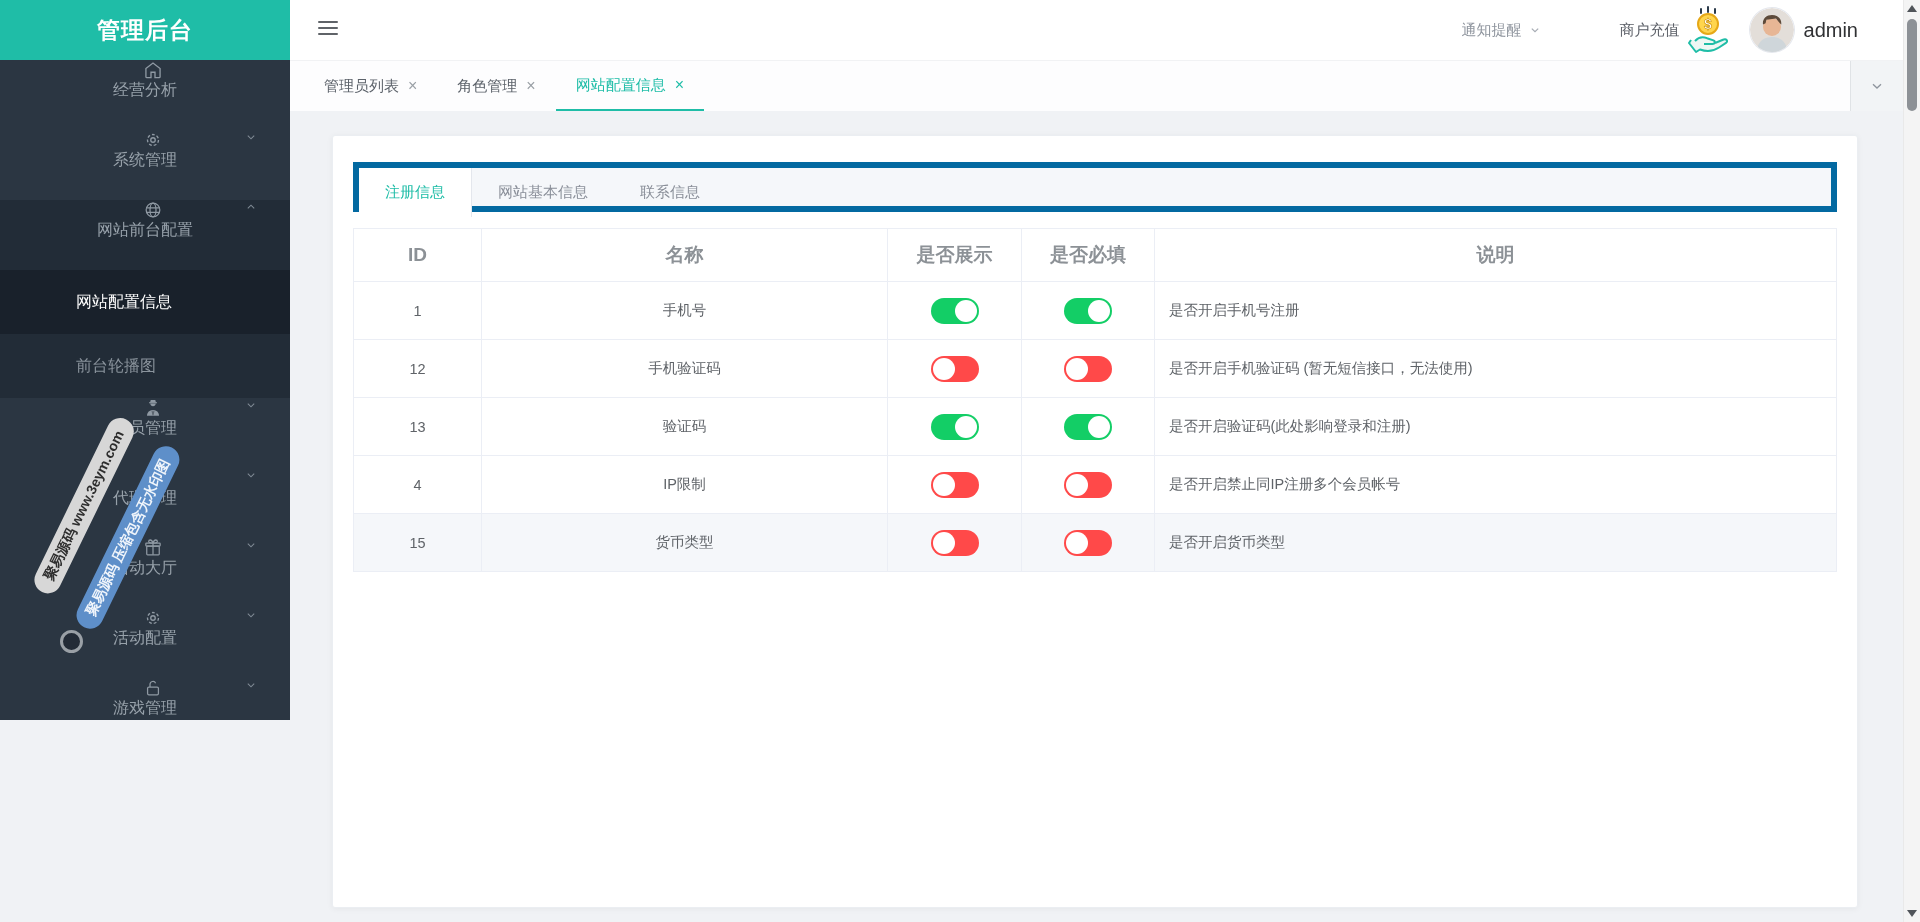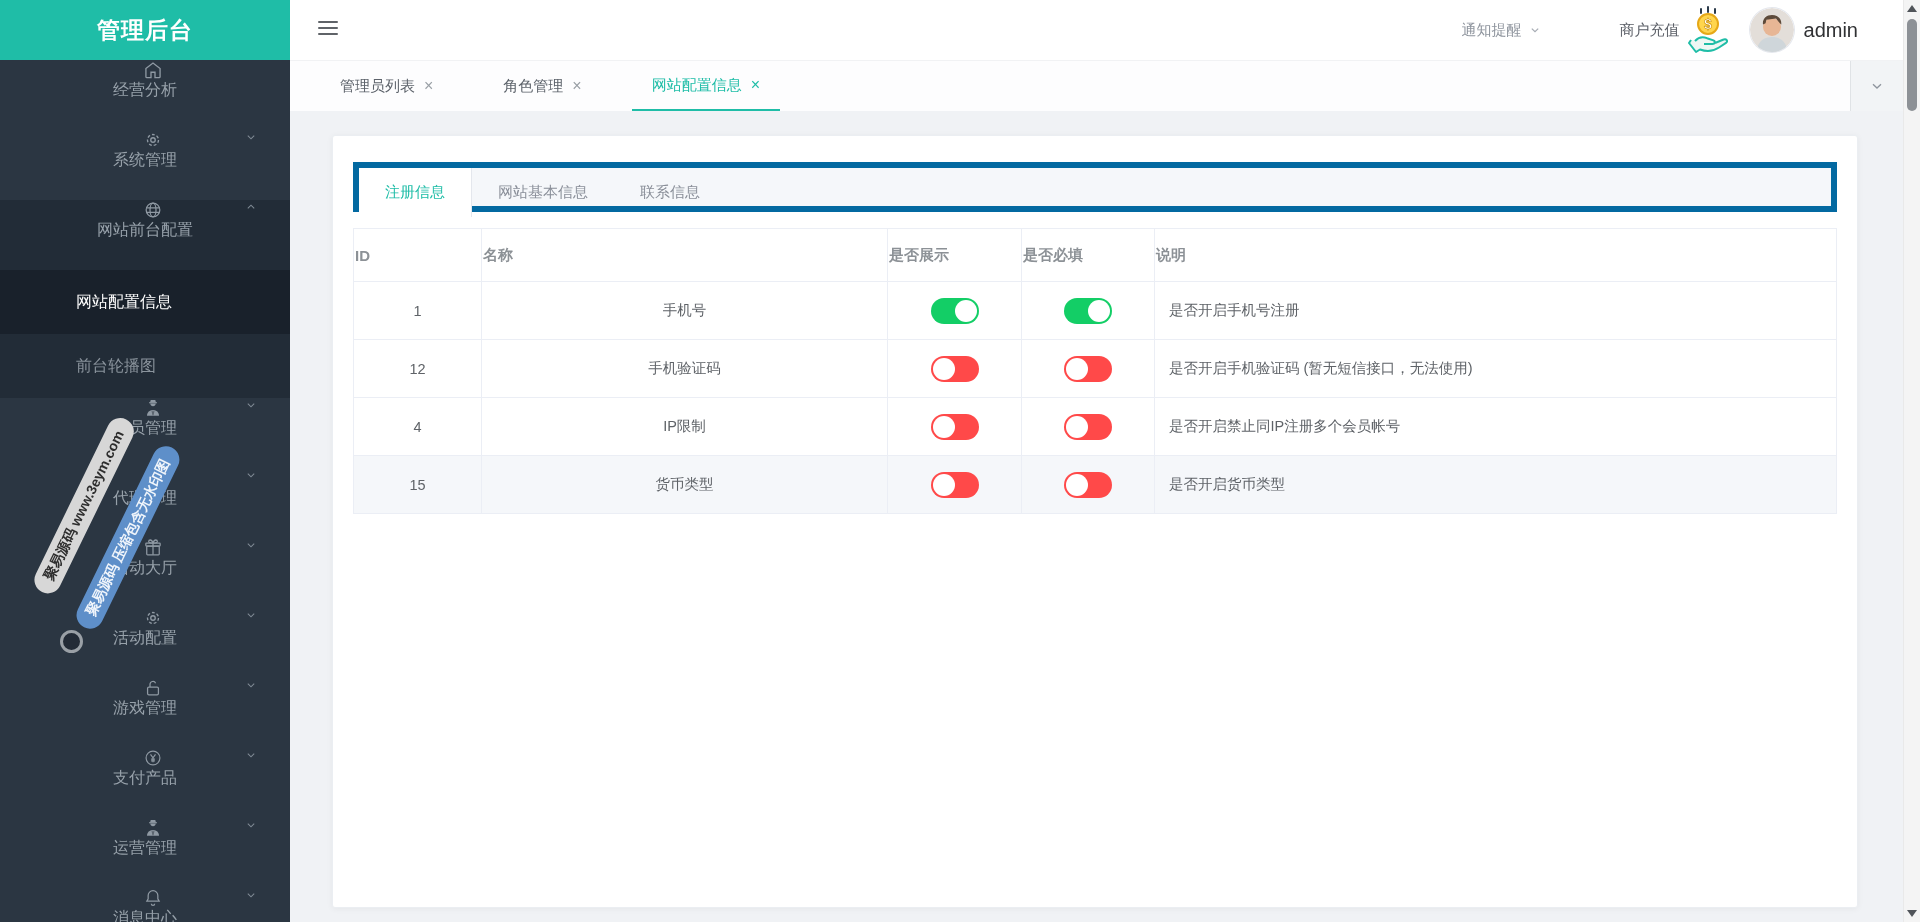--- a/index.html
+++ b/index.html
@@ -1,20 +1,20 @@
 <!DOCTYPE html>
 <html><head>
 <meta charset="utf-8">
 <style>
   html,body{margin:0;padding:0;background:#dfe3e8;}
   #screen{position:relative;width:1920px;height:922px;overflow:hidden;
           font-family:"Liberation Sans","DejaVu Sans",sans-serif;background:#f0f2f5;}
 
   
-  #sidebar{position:absolute;left:0;top:0;width:290px;height:922px;background:#2b3642;overflow:hidden;}
+  #sidebar{position:absolute;left:0;top:0;width:290px;height:720px;background:#2b3642;overflow:hidden;}
   .brand{height:60px;background:#1fbda7;color:#fff;font-size:23px;font-weight:bold;
          text-align:center;line-height:60px;letter-spacing:1px;}
   .side-item{position:relative;height:70px;display:flex;align-items:center;color:#97a1aa;
              font-size:16px;cursor:pointer;flex-direction:column;}
   .side-item .s-icon{width:20px;height:20px;margin:0 20px 0 36px;color:#8f99a3;flex:0 0 auto;}
   .side-item .chev{position:absolute;right:32px;color:#7f8a94;width:14px;height:14px;}
   .side-group{background:#222c37;}
   .side-sub{height:64px;display:flex;align-items:center;padding-left:76px;color:#8a939c;
             font-size:16px;cursor:pointer;}
   .side-sub.active{background:#19212b;color:#ffffff;}
@@ -36,43 +36,43 @@
   .tb-notice .chev{width:14px;height:14px;margin-left:6px;color:#a6abb3;}
   .tb-recharge{display:flex;align-items:center;color:#5a5e66;font-size:15px;margin-left:78px;cursor:pointer;}
   .coin-hand{width:40px;height:48px;margin-left:8px;}
   .avatar{width:44px;height:44px;border-radius:50%;overflow:hidden;margin-left:22px;cursor:pointer;
           box-shadow:0 0 0 1px #e4e7ed;}
   .tb-user{font-size:20px;color:#303133;margin-left:10px;cursor:pointer;}
 
   
   #tabstrip{position:absolute;left:290px;top:60px;right:17px;height:50px;background:#fdfdfe;
             border-top:1px solid #f1f2f4;border-bottom:1px solid #e6e8eb;}
-  .ptabs{display:flex;height:100%;padding-left:30px;gap:30px;}
+  .ptabs{display:flex;height:100%;padding-left:14px;}
   .ptab{display:flex;align-items:center;padding:0 20px;font-size:15px;color:#5c626a;cursor:pointer;
         box-sizing:border-box;height:100%;}
   .ptab .x{margin-left:9px;font-size:16px;color:#9aa0a6;line-height:1;}
   .ptab.active{color:#1fbda7;border-bottom:2px solid #1fbda7;}
   .ptab.active .x{color:#1fbda7;}
   .strip-more{position:absolute;right:0;top:0;width:52px;height:100%;background:#f2f4f6;
               border-left:1px solid #e0e3e6;display:flex;align-items:center;justify-content:center;
               color:#8f959e;cursor:pointer;}
   .strip-more svg{width:16px;height:16px;}
 
   
   #content{position:absolute;left:290px;top:111px;right:17px;bottom:0;background:#f0f2f5;}
   #card{position:absolute;left:42px;top:24px;width:1526px;height:773px;background:#fff;
         border:1px solid #ebeef2;border-radius:3px;box-shadow:0 1px 6px rgba(0,0,0,.05);
         box-sizing:border-box;padding:26px 20px 0 20px;}
   .itab-bar{height:50px;background:#f5f7fa;border:6px solid #0369a1;display:flex;box-sizing:border-box;}
   .itab{padding:0 26px;line-height:48px;font-size:15px;color:#8a8f99;cursor:pointer;box-sizing:border-box;}
   .itab.active{background:#fff;color:#1fbda7;border-right:1px solid #e4e7ed;height:49px;}
 
   table#cfg{width:100%;border-collapse:collapse;margin-top:16px;}
-  #cfg th{height:50px;font-size:15px;color:#8c9196;font-weight:bold;border:1px solid #ebeef5;
-          background:#fff;text-align:left;}
+  #cfg th{height:50px;font-size:19px;color:#8c9196;font-weight:bold;border:1px solid #ebeef5;
+          background:#fff;text-align:center;}
   #cfg td{height:55px;font-size:14.5px;color:#5f6368;border:1px solid #ebeef5;text-align:center;
           background:#fff;}
   #cfg td.desc{text-align:left;padding-left:14px;}
   #cfg tr.hl td{background:#f5f7fa;}
 
   .sw{display:inline-block;width:48px;height:26px;border-radius:13px;position:relative;
       vertical-align:middle;cursor:pointer;}
   .sw .knob{position:absolute;top:2px;width:22px;height:22px;border-radius:50%;background:#fff;}
   .sw.on{background:#13ce66;}  .sw.on .knob{right:2px;}
   .sw.off{background:#ff4949;} .sw.off .knob{left:2px;}
@@ -332,20 +332,27 @@
               <td class="desc">是否开启手机号注册</td>
             </tr>
             <tr class="">
               <td>12</td>
               <td>手机验证码</td>
               <td><span class="sw off"><span class="knob"></span></span></td>
               <td><span class="sw off"><span class="knob"></span></span></td>
               <td class="desc">是否开启手机验证码 (暂无短信接口，无法使用)</td>
             </tr>
             <tr class="">
+              <td>13</td>
+              <td>验证码</td>
+              <td><span class="sw on"><span class="knob"></span></span></td>
+              <td><span class="sw on"><span class="knob"></span></span></td>
+              <td class="desc">是否开启验证码(此处影响登录和注册)</td>
+            </tr>
+            <tr class="">
               <td>4</td>
               <td>IP限制</td>
               <td><span class="sw off"><span class="knob"></span></span></td>
               <td><span class="sw off"><span class="knob"></span></span></td>
               <td class="desc">是否开启禁止同IP注册多个会员帐号</td>
             </tr>
             <tr class="hl">
               <td>15</td>
               <td>货币类型</td>
               <td><span class="sw off"><span class="knob"></span></span></td>

